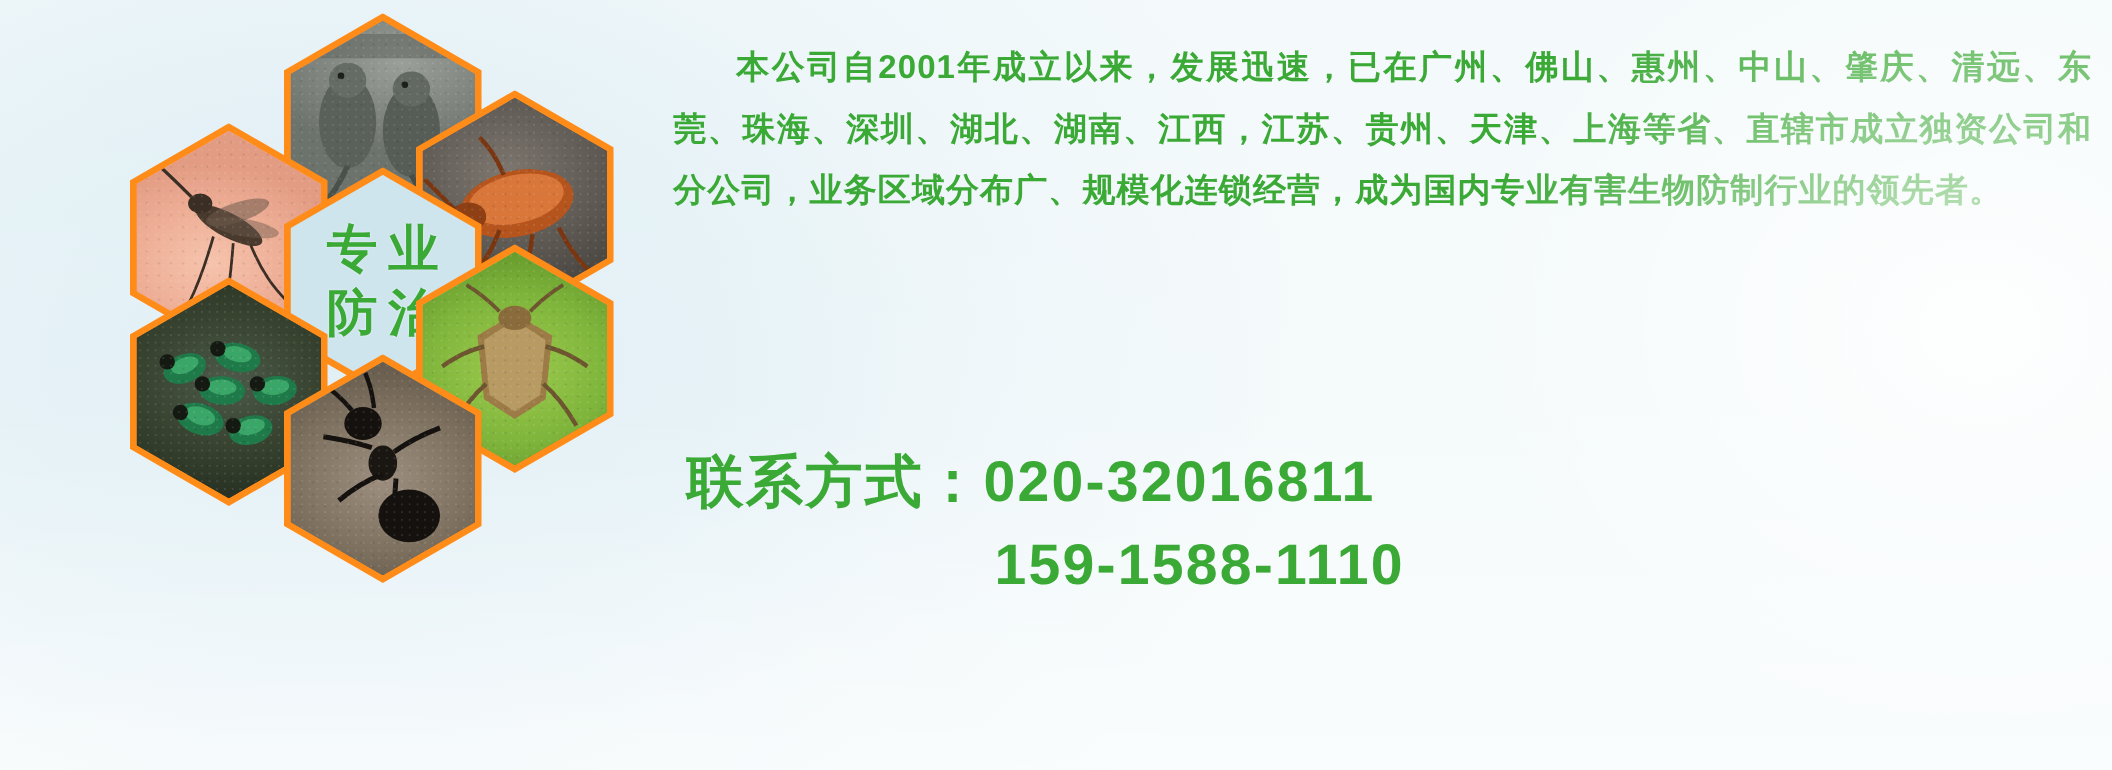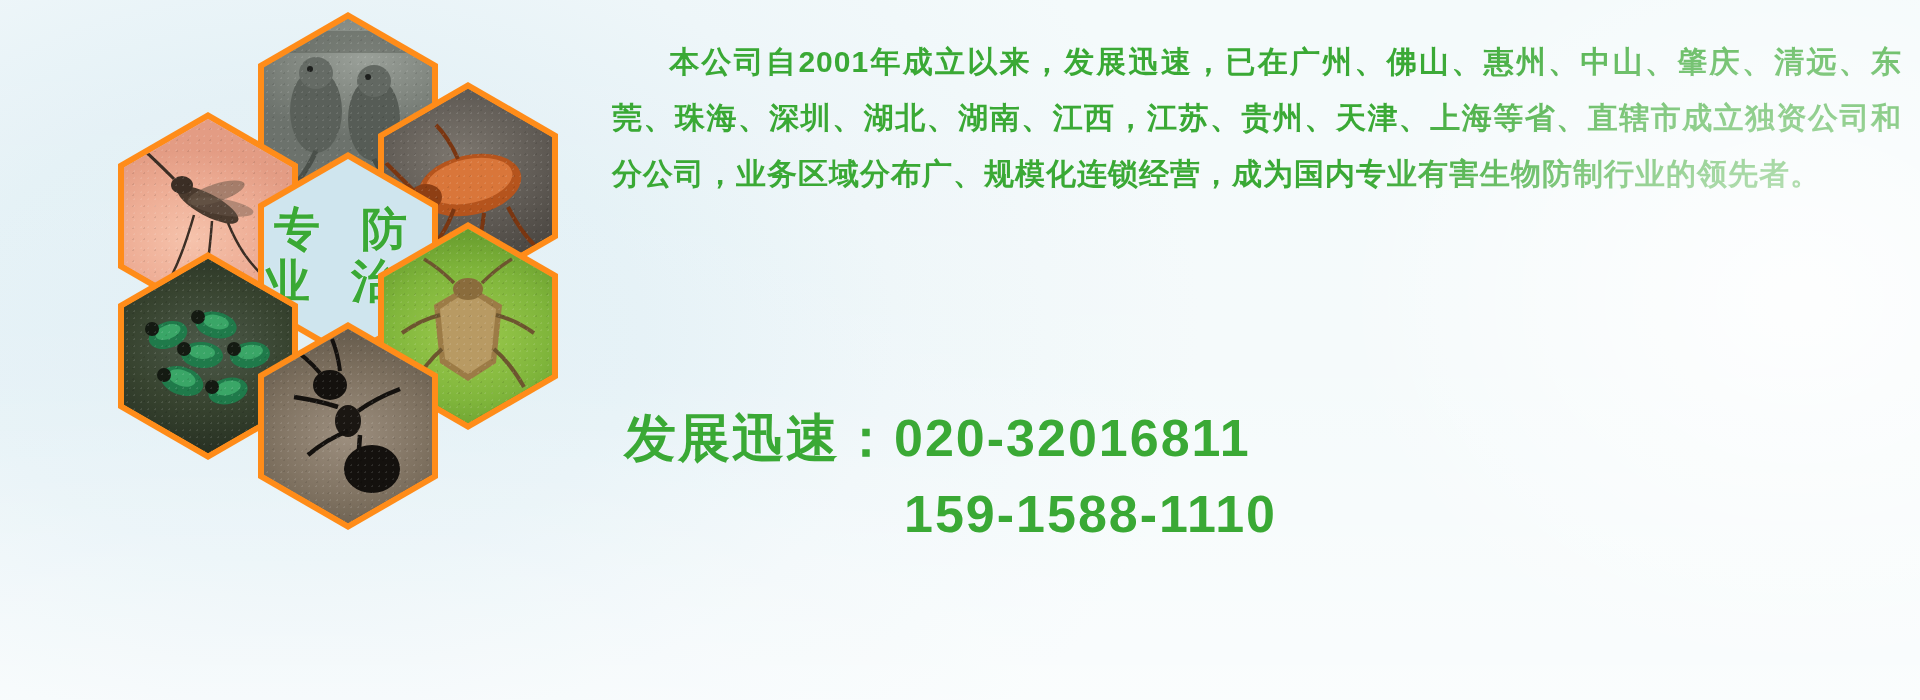--- a/index.html
+++ b/index.html
@@ -44,21 +44,21 @@
   .h-roach  {left:378px;top:82px;}
   .h-mosq   {left:118px;top:112px;}
   .h-center {left:258px;top:152px;}
   .h-stink  {left:378px;top:222px;}
   .h-flies  {left:118px;top:252px;}
   .h-ant    {left:258px;top:322px;}
 
   .h-center .inner{background:#cfe5ee;}
   .combtext{
     position:relative;z-index:2;width:100%;height:100%;
-    display:flex;flex-direction:row;align-items:center;justify-content:center;
+    display:flex;flex-direction:column;align-items:center;justify-content:center;
     gap:6px;
   }
   .combtext span{
     font-size:46px;font-weight:bold;color:#3aa935;letter-spacing:10px;
     text-indent:10px;line-height:1.12;
     text-shadow:0 0 2px rgba(255,255,255,.6);
   }
 
   
   .art-mosq{
@@ -259,17 +259,17 @@
         </div>
       </div>
     </div>
   </div>
 
   <div class="copy">
     <p class="para"><span class="indent"></span><span>本公司自2001年成立以来，发展迅速，已在广州、佛山、惠州、中山、肇庆、清远、东莞、珠海、深圳、湖北、湖南、江西，江苏、贵州、天津、上海等省、直辖市成立独资公司和分公司，业务区域分布广、规模化连锁经营，成为国内专业有害生物防制行业的领先者。</span></p>
   </div>
 
   <div class="contact">
-    <div class="row r1"><span>发展迅速：</span><span>020-32016811</span></div>
+    <div class="row r1"><span>联系方式：</span><span>020-32016811</span></div>
     <div class="row r2"><span>159-1588-1110</span></div>
   </div>
 
 </div>
 
 </body></html>

